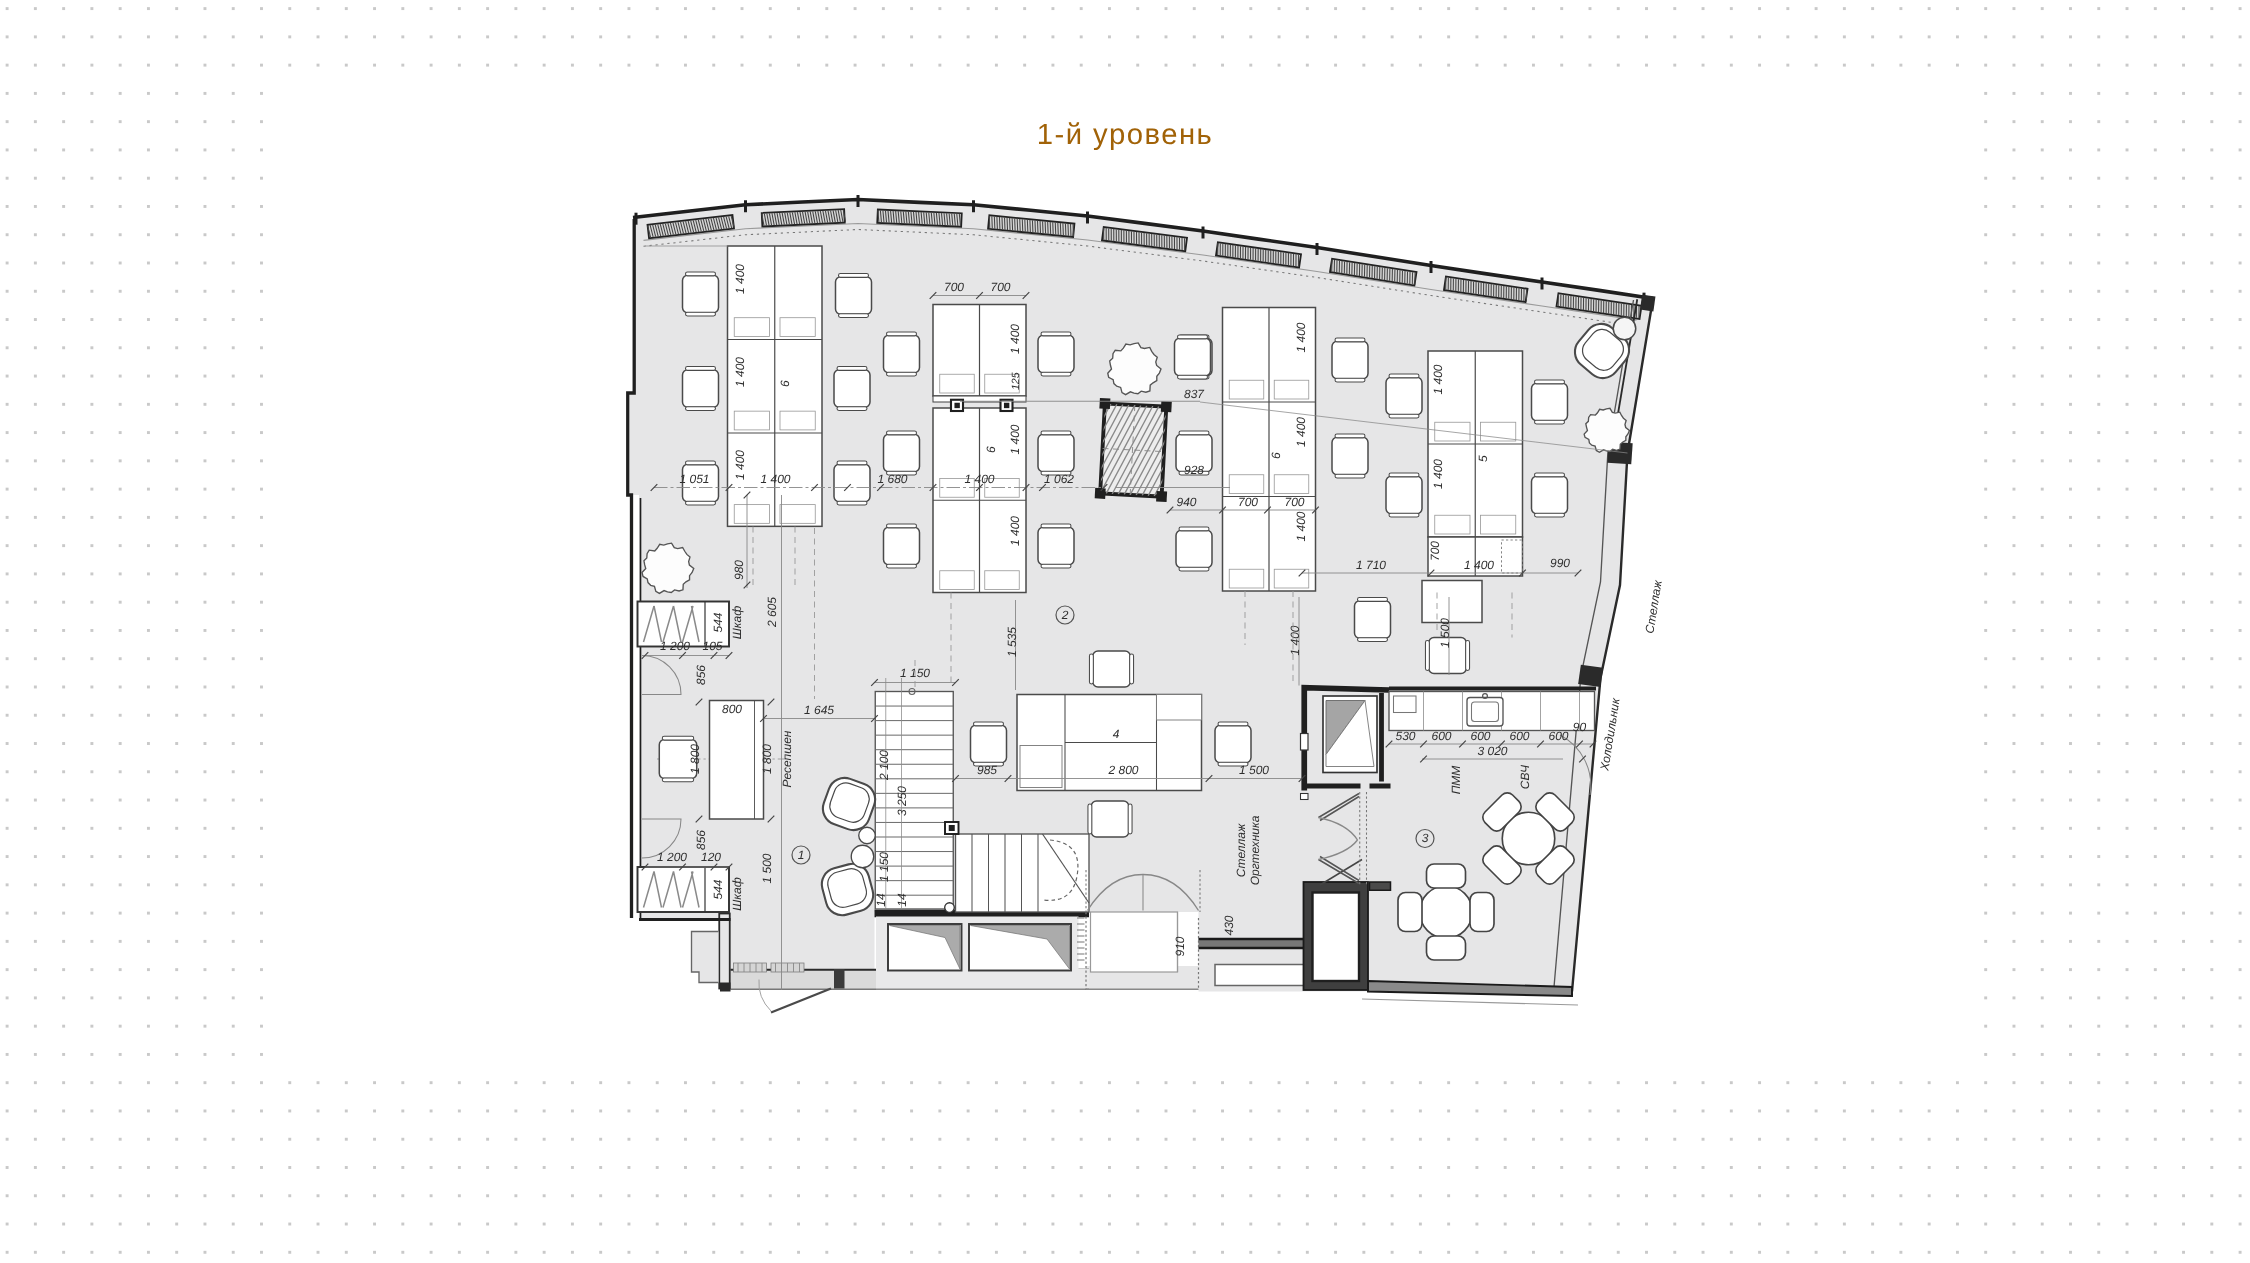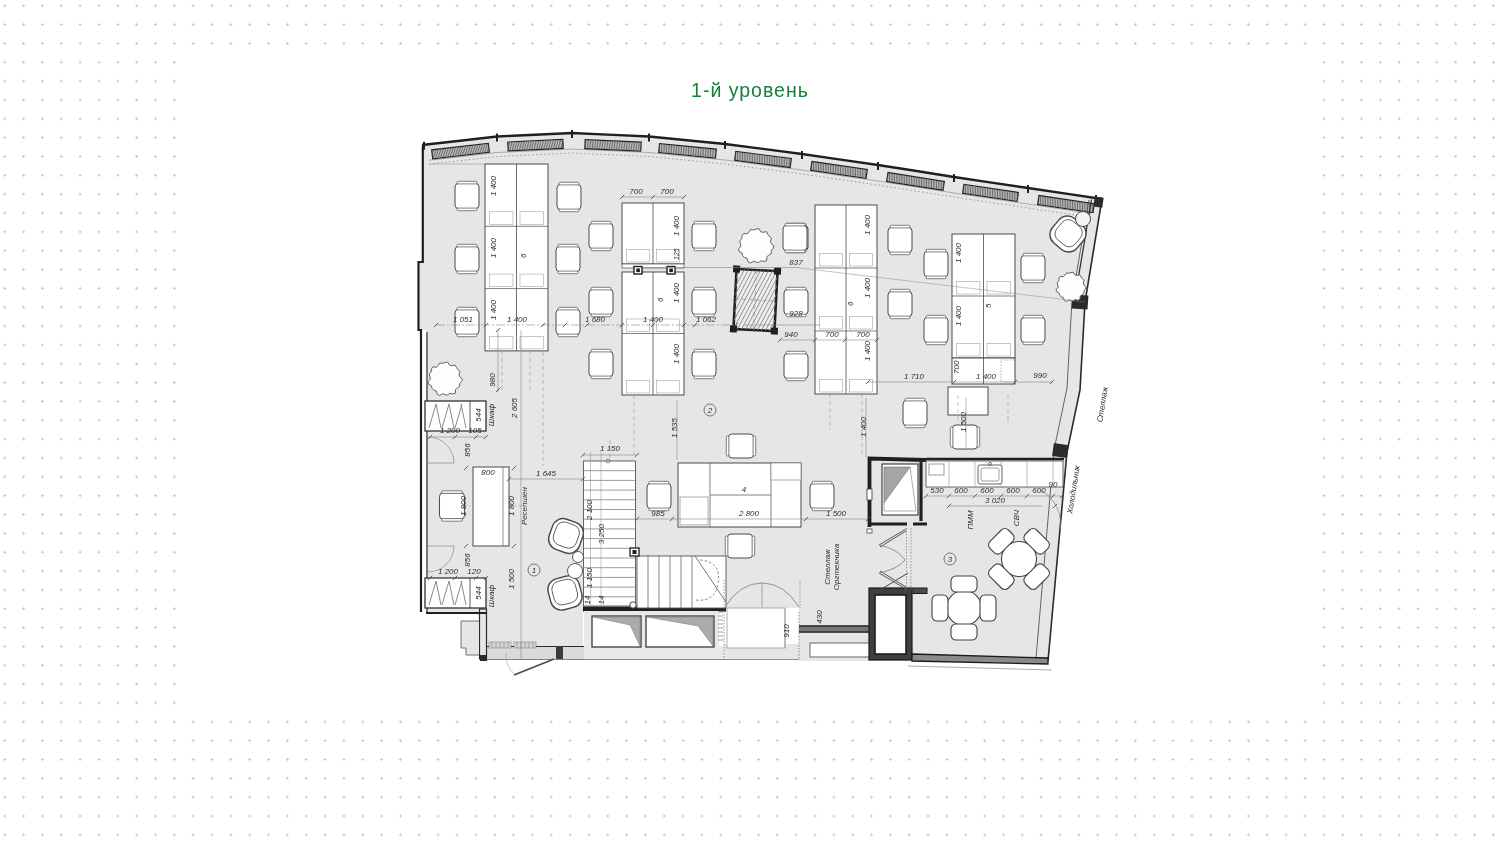--- a/index.html
+++ b/index.html
@@ -1,21 +1,21 @@
 <!DOCTYPE html>
 <html><head>
 <meta charset="utf-8">
 <style>
 html,body{margin:0;padding:0;width:1500px;height:842px;overflow:hidden;background:#fff;}
 .dots{position:absolute;left:0;top:0;width:1500px;height:842px;
 background-image:radial-gradient(circle,#c9c9c9 1.05px,rgba(205,205,205,0) 1.05px);
 background-size:18.857px 18.857px;background-position:-4.7px -3.7px;}
 .sheet{position:absolute;left:176px;top:47px;width:1142px;height:663px;background:#fff;}
 .title{position:absolute;left:0;top:79px;width:1500px;text-align:center;
-font-family:"Liberation Sans",sans-serif;font-size:19.5px;letter-spacing:1px;color:#15803d;}
+font-family:"Liberation Sans",sans-serif;font-size:19.5px;letter-spacing:1px;color:#a16207;}
 svg{position:absolute;left:0;top:0;}
 .dim{font-family:"Liberation Sans",sans-serif;font-style:italic;font-size:8px;fill:#2e2e2e;}
 .dims{font-family:"Liberation Sans",sans-serif;font-style:italic;font-size:7px;fill:#2e2e2e;}
 </style>
 </head>
 <body>
 
 <div class="dots"></div>
 
 <div class="sheet"></div>

